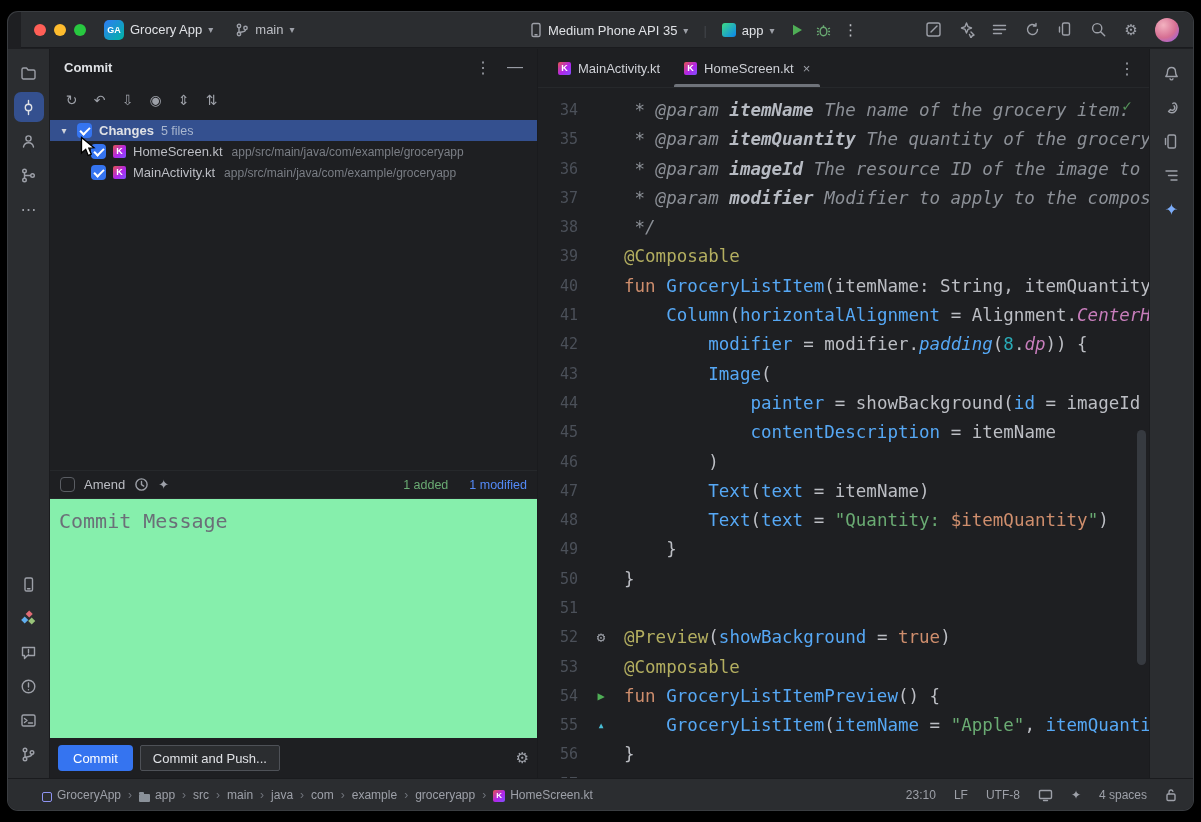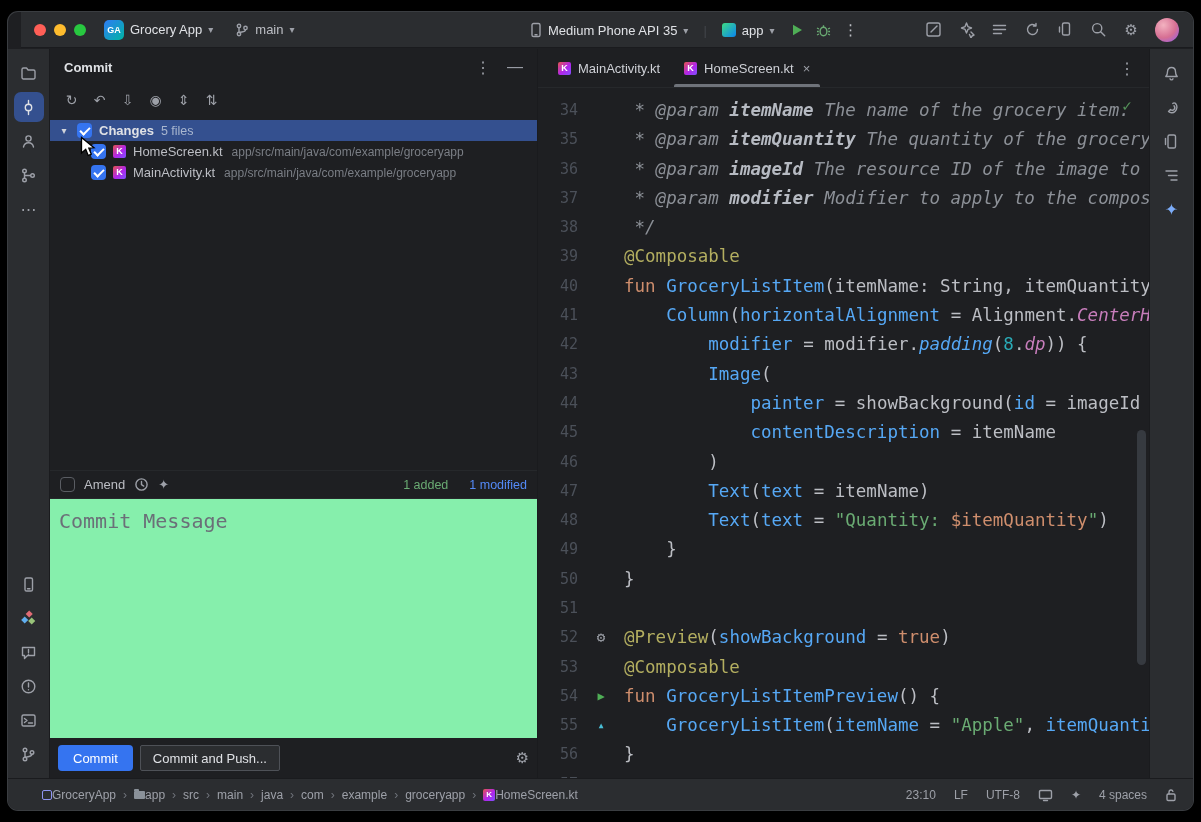--- a/index.html
+++ b/index.html
@@ -29,21 +29,21 @@
   .strip-right{position:absolute;right:0;top:37px;bottom:32px;width:44px;background:#2b2d30;border-left:1px solid #1a1b1e;display:flex;flex-direction:column;align-items:center;padding:7px 0;z-index:4}
   .strip-btn{width:30px;height:30px;margin:2px 0;border-radius:7px;display:flex;align-items:center;justify-content:center;color:#9da0a8;font-size:16px}
   .strip-btn.active{background:#34508f;color:#dfe1e5}
   .strip-btn.active .s{stroke:#dfe1e5}
   .strip-spacer{margin-top:auto}
   .gem{color:#7cacf8;font-size:16px}
 
   
   .statusbar{position:absolute;left:0;right:0;bottom:0;height:32px;background:#2b2d30;border-top:1px solid #1a1b1e;display:flex;align-items:center;padding:0 16px 0 34px;color:#9da0a8;font-size:12px;z-index:6}
   .crumbs{display:flex;align-items:center;gap:7px;white-space:nowrap;overflow:hidden}
-  .crumb{display:flex;align-items:center;color:#9da0a8}
+  .crumb{display:flex;align-items:flex-end;gap:5px;color:#9da0a8}
   .crumb-sep{color:#6f737a}
   .crumb-ic.proj{width:10px;height:10px;border:1.4px solid #8f94f2;border-radius:2px}
   .crumb-ic.mod{width:11px;height:8px;background:#8a9199;border-radius:1px;position:relative}
   .crumb-ic.mod::before{content:"";position:absolute;left:0;top:-2px;width:5px;height:2px;background:#8a9199;border-radius:1px 1px 0 0}
   .sb-right{margin-left:auto;display:flex;align-items:flex-end;gap:18px}
   .sb-item{display:flex;align-items:center}
 
   
   .commit-panel{position:absolute;left:42px;top:37px;width:487px;bottom:32px;background:#1e1f22;display:flex;flex-direction:column;z-index:3}
   .panel-header{height:36px;flex:none;display:flex;align-items:center;padding:0 14px;gap:10px}

